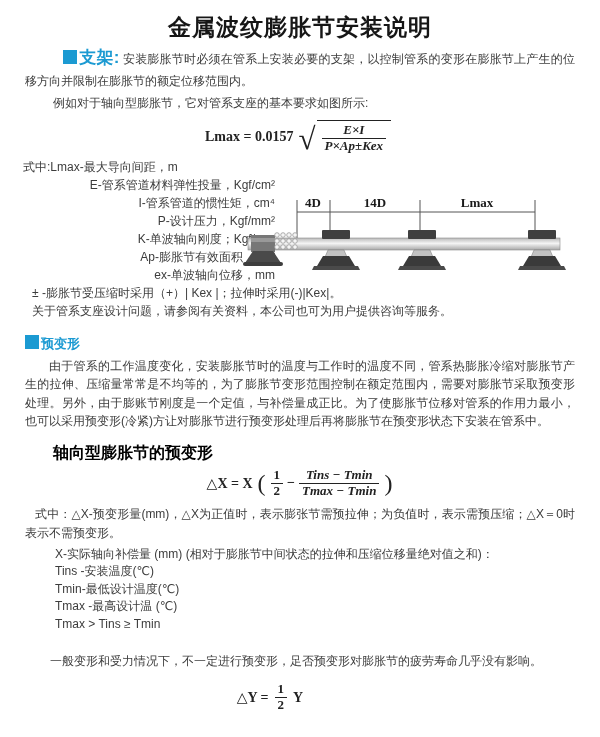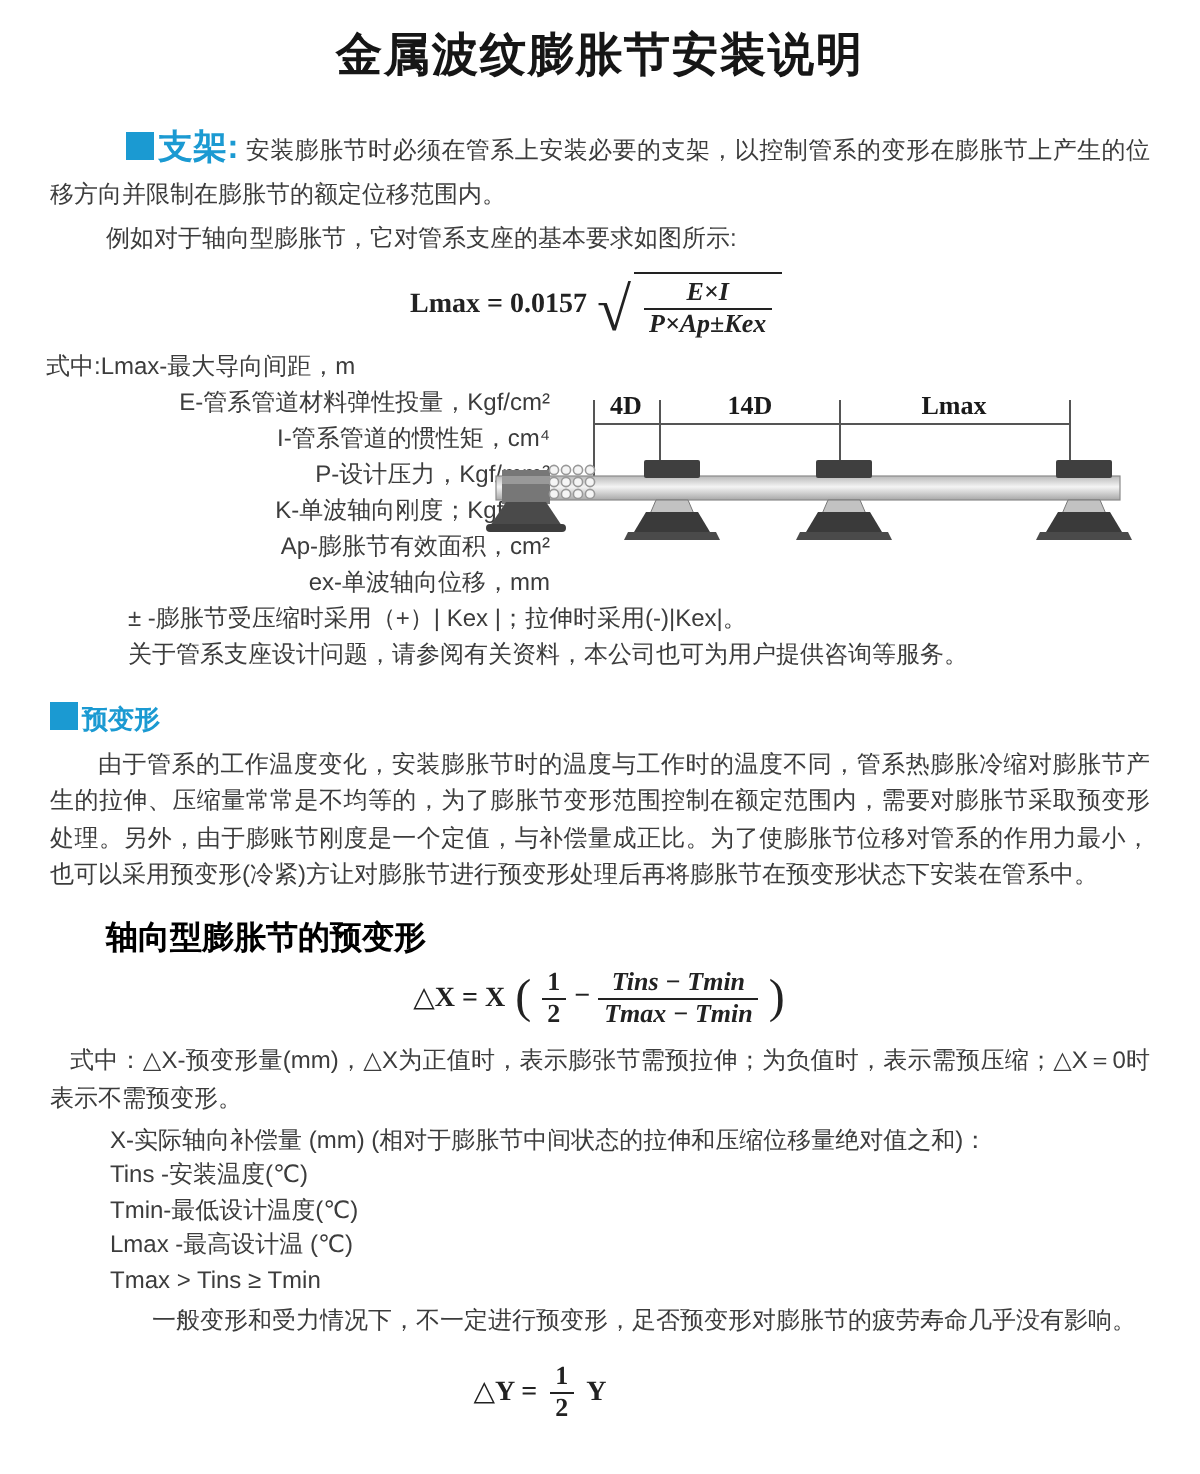--- a/index.html
+++ b/index.html
@@ -6,21 +6,21 @@
   .page{
     width:600px;height:737px;background:#ffffff;position:relative;
     font-family:"Liberation Sans","DejaVu Sans",sans-serif;
     color:#3c3c3c;overflow:hidden;
   }
   .page-title{
     text-align:center;font-size:23px;font-weight:bold;color:#161616;
     padding-top:12px;margin:0;letter-spacing:1px;
   }
   .body-text{font-size:12px;line-height:22px;margin:0;padding:0 25px;text-align:justify;}
-  .para-support{margin-top:20px;text-indent:38px;}
+  .para-support{margin-top:4px;text-indent:38px;}
   .example-line{text-indent:28px;}
   .sec-head-inline{color:#1b9ad2;font-size:17px;font-weight:bold;text-indent:0;}
   .sq{display:inline-block;width:14px;height:14px;background:#1b9ad2;vertical-align:-1px;margin-right:2px;}
   .sec-head-block{color:#1b9ad2;font-size:13px;font-weight:bold;margin:14px 0 4px;padding-left:25px;}
   .sub-head{color:#000000;font-size:16px;font-weight:bold;margin:12px 0 4px;}
   .sub-axial{padding-left:53px;}
   .sub-lateral{padding-left:35px;}
   
   .formula{font-family:"Liberation Serif","DejaVu Serif",serif;font-size:14px;color:#222;
     display:flex;align-items:center;font-weight:bold;}
@@ -32,26 +32,26 @@
   .frac .fd{display:block;padding:0 3px;}
   .frac-up{font-style:normal;}
   .paren{font-size:24px;font-weight:400;line-height:1;padding:0 1px;}
   .formula-center{justify-content:center;margin:0 0 6px;gap:4px;}
   .formula-y{justify-content:center;margin:12px 60px 8px 0;gap:6px;}
   
   .def-list{font-size:12px;line-height:18px;margin-top:2px;width:275px;}
   .def-line{white-space:nowrap;}
   .ind-a{padding-left:23px;}
   .ind-b{padding-left:55px;text-align:right;}
-  .full-line{font-size:12px;line-height:18.5px;padding-left:64px;white-space:nowrap;}
+  .full-line{font-size:12px;line-height:18.5px;padding-left:32px;white-space:nowrap;}
   .para-predeform{text-indent:2em;line-height:18.5px;}
   .para-shizhong{text-indent:10px;line-height:19px;margin-top:2px;}
   .axial-defs{font-size:12px;line-height:17.5px;margin-top:3px;}
   .axial-defs .def-line{padding-left:55px;}
-  .note-line{font-size:12px;line-height:18px;padding-left:76px;margin-top:2px;white-space:nowrap;}
+  .note-line{font-size:12px;line-height:18px;padding-left:50px;margin-top:19px;white-space:nowrap;}
   
   .pipe-diagram{position:absolute;left:243px;top:192px;}
   .dim-label{font-family:"Liberation Serif","DejaVu Serif",serif;font-weight:bold;font-size:13px;fill:#1a1a1a;}
 </style>
 </head>
 <body>
 
 <div class="page">
 
   <h1 class="page-title">金属波纹膨胀节安装说明</h1>
@@ -168,21 +168,21 @@
     </span>
     <span class="paren">)</span>
   </div>
 
   <p class="body-text para-shizhong">式中：△X-预变形量(mm)，△X为正值时，表示膨张节需预拉伸；为负值时，表示需预压缩；△X＝0时表示不需预变形。</p>
 
   <div class="axial-defs">
     <div class="def-line">X-实际轴向补偿量 (mm) (相对于膨胀节中间状态的拉伸和压缩位移量绝对值之和)：</div>
     <div class="def-line">Tins -安装温度(℃)</div>
     <div class="def-line">Tmin-最低设计温度(℃)</div>
-    <div class="def-line">Lmax -最高设计温 (℃)</div>
+    <div class="def-line">Tmax -最高设计温 (℃)</div>
     <div class="def-line">Tmax &gt; Tins ≥ Tmin</div>
   </div>
   <div class="note-line">一般变形和受力情况下，不一定进行预变形，足否预变形对膨胀节的疲劳寿命几乎没有影响。</div>
 
 
   <div class="formula formula-y">
     <span>△Y =</span>
     <span class="frac frac-up">
       <span class="fn">1</span>
       <span class="fd">2</span>

